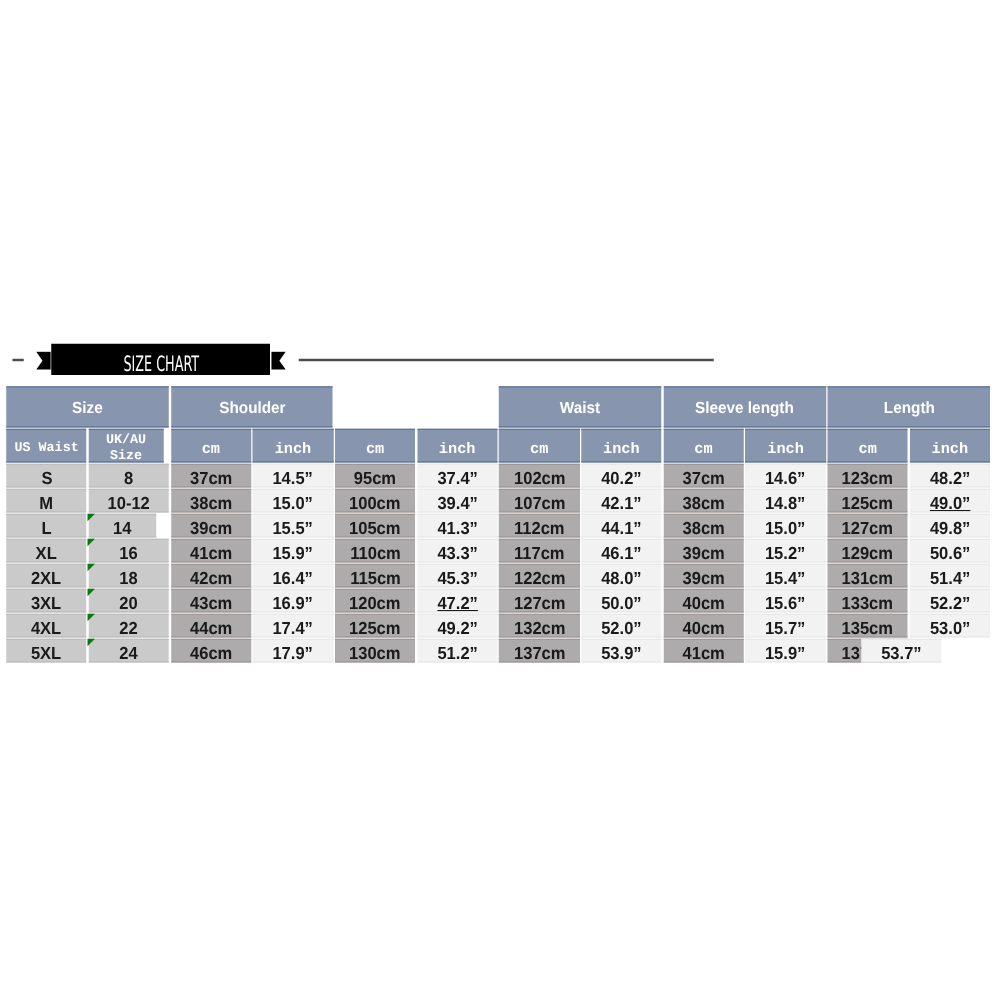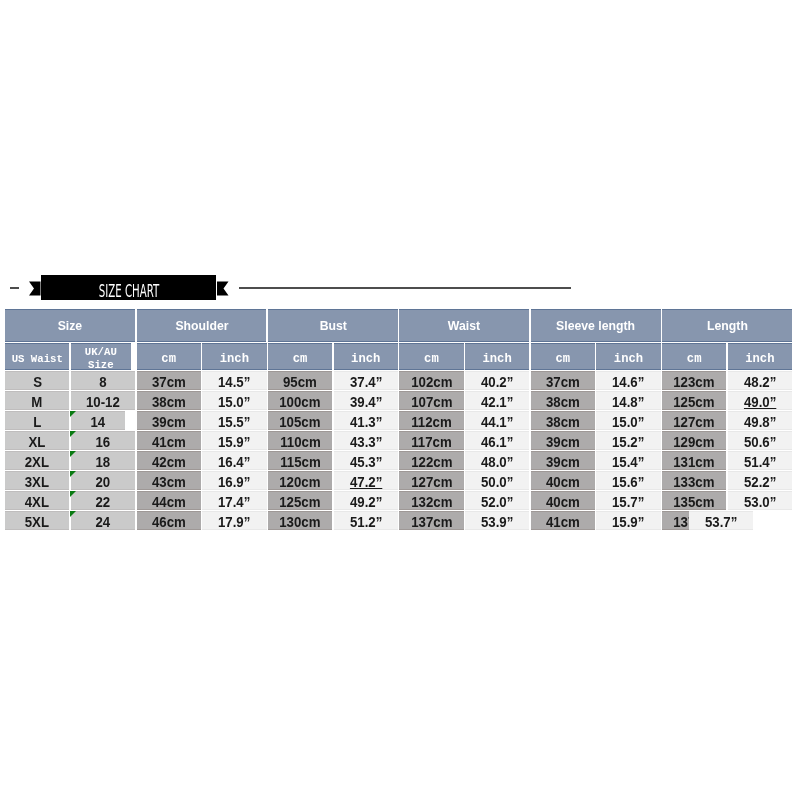--- a/index.html
+++ b/index.html
@@ -68,23 +68,20 @@
     <div class="rib-rule"></div>
   </div>
 
   <div id="chart">
       <div class="cel grp" style="left: 5.15px; top: 309px; width: 129.98px; height: 32.55px;">
         <span>Size</span>
       </div>
       <div class="cel grp" style="left: 136.53px; top: 309px; width: 129.98px; height: 32.55px;">
         <span>Shoulder</span>
       </div>
-      <div class="cel grp" style="left: 267.91px; top: 309px; width: 129.98px; height: 32.55px;">
-        <span>Bust</span>
-      </div>
       <div class="cel grp" style="left: 530.67px; top: 309px; width: 129.98px; height: 32.55px;">
         <span>Sleeve length</span>
       </div>
       <div class="cel grp" style="left: 399.29px; top: 309px; width: 129.98px; height: 32.55px;">
         <span>Waist</span>
       </div>
       <div class="cel grp" style="left: 662.05px; top: 309px; width: 129.98px; height: 32.55px;">
         <span>Length</span>
       </div>
       <div class="cel sub tiny" style="left: 5.15px; top: 342.95px; width: 64.29px; height: 27.05px;">US Waist</div>

